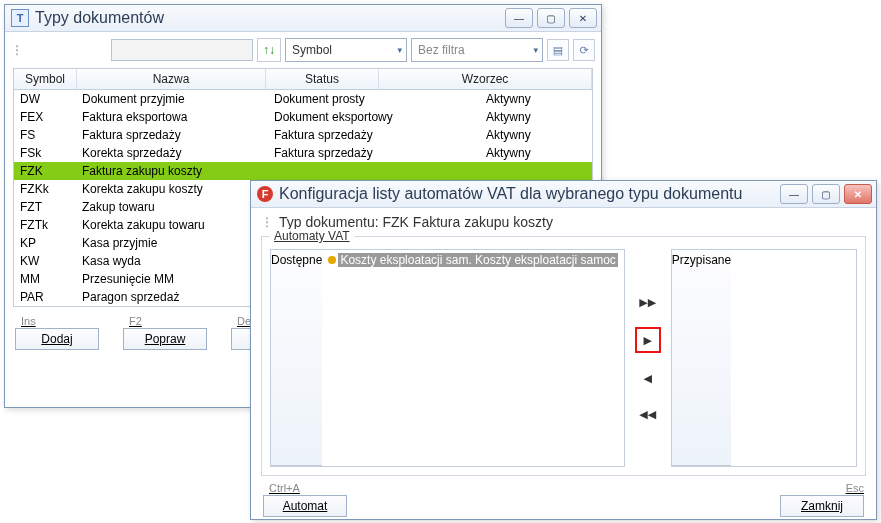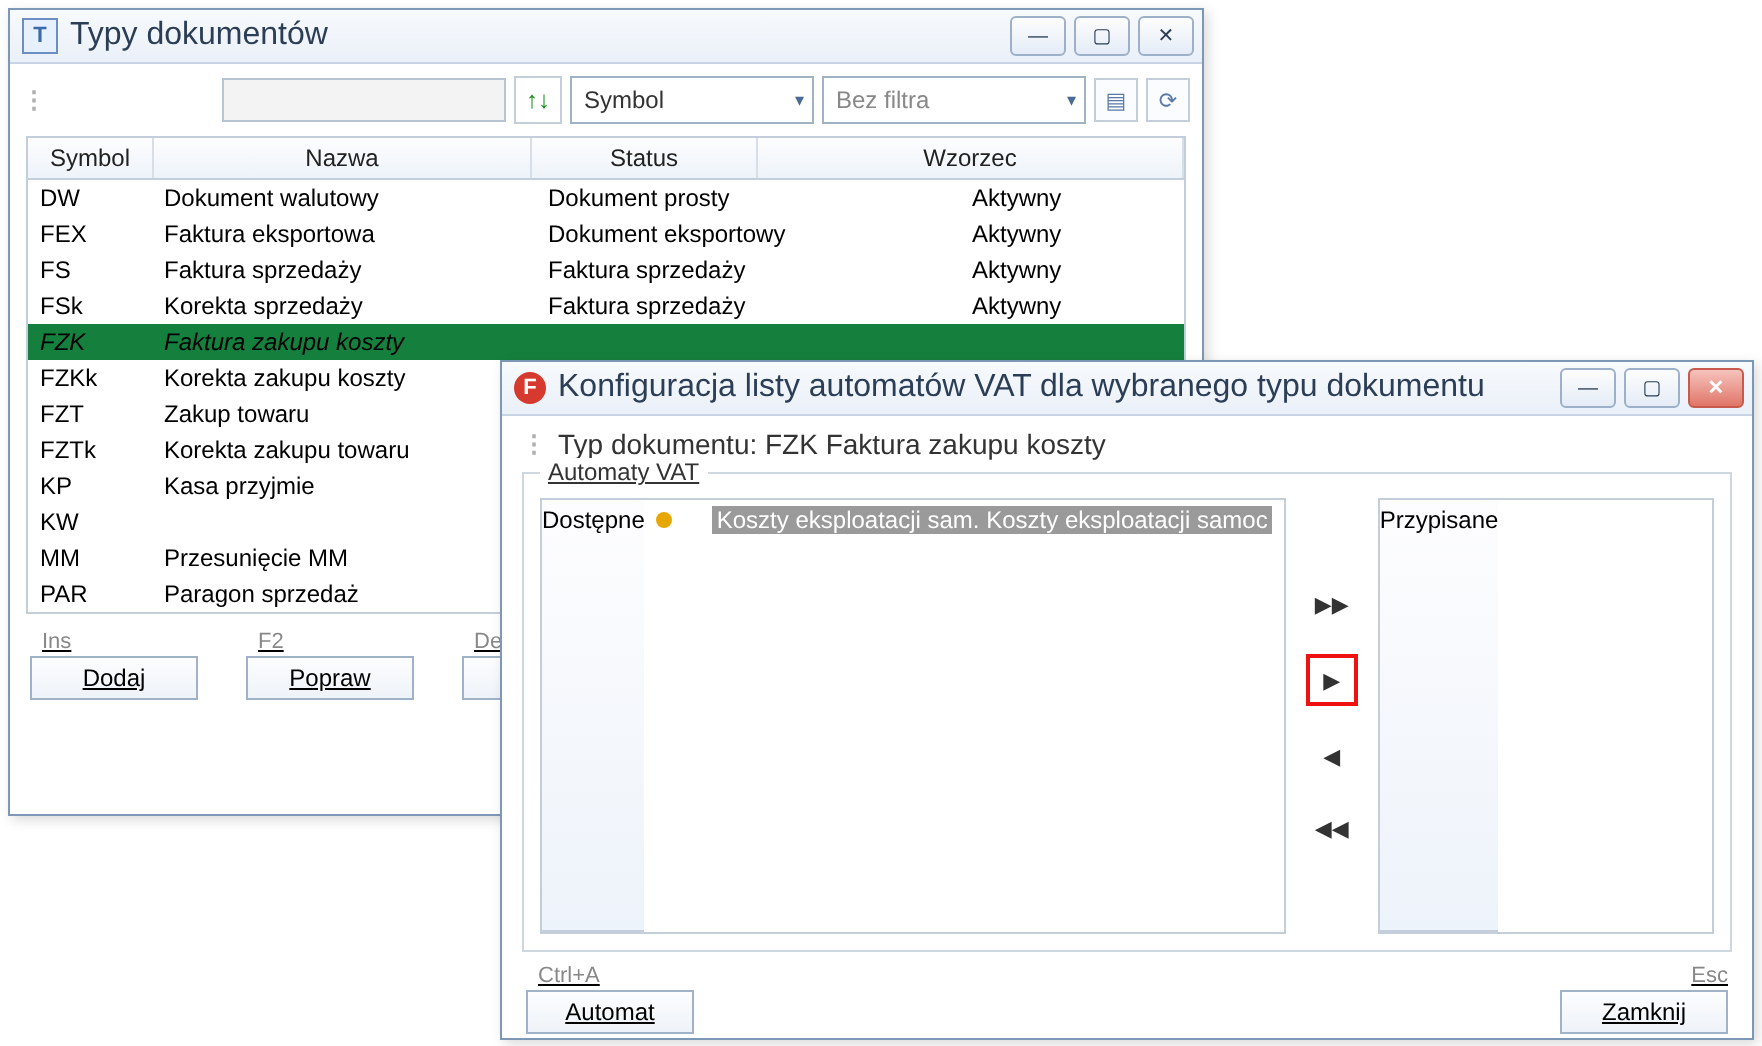--- a/index.html
+++ b/index.html
@@ -89,22 +89,21 @@
     border-bottom:1px solid #c4cedb;
   }
   .grid-head .col {
     padding:3px 6px;border-right:1px solid #d6dee8;text-align:center;color:#222;
   }
   .grid-body .row { display:flex; }
   .grid-body .row .cell {
     padding:2px 6px;white-space:nowrap;overflow:hidden;text-overflow:ellipsis;
   }
   .grid-body .row.selected {
-    background:#15803d;
-    font-style:italic;
+    background:#84cc16;
   }
   .c-sym{width:50px;} .c-name{flex:1;} .c-wz{width:200px;} .c-st{width:100px;}
 
   .btnbar1{
     display:flex;gap:24px;padding:4px 10px 10px 10px;
   }
   .btngroup{display:flex;flex-direction:column;align-items:flex-start;text-decoration:underline;}
   .hint{font-size:11px;color:#888;margin:0 0 1px 6px;}
   .btn {
     border:1px solid #9fb2c8;background:linear-gradient(#fdfdfe,#eef3f9);
@@ -128,21 +127,21 @@
   }
   .listpane{
     flex:1;border:1px solid #c4cedb;background:#fff;display:flex;
   }
   .listpane .lhead{
     text-align:center;padding:3px 0;background:linear-gradient(#fdfdfe,#edf3fa);
     border-bottom:1px solid #c4cedb;
   }
   .listpane .lbody{flex:1;overflow:hidden;padding:2px 0;}
   .listitem{
-    display:flex;align-items:center;gap:20px;padding:1px 6px;font-size:12px;white-space:nowrap;
+    display:flex;align-items:center;gap:2px;padding:1px 6px;font-size:12px;white-space:nowrap;
   }
   .listitem.sel .txt{
     background:#9a9a9a;color:#fff;padding:0 2px;flex:1;overflow:hidden;
   }
   .dot{width:8px;height:8px;border-radius:50%;background:#e6a800;flex-shrink:0;}
 
   .midbtns{
     width:30px;display:flex;flex-direction:column;align-items:center;justify-content:center;gap:14px;
   }
   .arrowbtn{
@@ -199,21 +198,21 @@
   <div class="grid">
     <div class="grid-head">
       <div class="col c-sym">Symbol</div>
       <div class="col c-name">Nazwa</div>
       <div class="col c-st">Status</div>
       <div class="col c-wz">Wzorzec</div>
     </div>
     <div class="grid-body" id="grid-body">
         <div class="row">
           <div class="cell c-sym">DW</div>
-          <div class="cell c-name">Dokument walutowy</div>
+          <div class="cell c-name">Dokument przyjmie</div>
           <div class="cell c-wz">Dokument prosty</div>
           <div class="cell c-st">Aktywny</div>
         </div>
         <div class="row">
           <div class="cell c-sym">FEX</div>
           <div class="cell c-name">Faktura eksportowa</div>
           <div class="cell c-wz">Dokument eksportowy</div>
           <div class="cell c-st">Aktywny</div>
         </div>
         <div class="row">
@@ -253,20 +252,21 @@
           <div class="cell c-st"></div>
         </div>
         <div class="row">
           <div class="cell c-sym">KP</div>
           <div class="cell c-name">Kasa przyjmie</div>
           <div class="cell c-wz"></div>
           <div class="cell c-st"></div>
         </div>
         <div class="row">
           <div class="cell c-sym">KW</div>
+          <div class="cell c-name">Kasa wyda</div>
           <div class="cell c-wz"></div>
           <div class="cell c-st"></div>
         </div>
         <div class="row">
           <div class="cell c-sym">MM</div>
           <div class="cell c-name">Przesunięcie MM</div>
           <div class="cell c-wz"></div>
           <div class="cell c-st"></div>
         </div>
         <div class="row">

